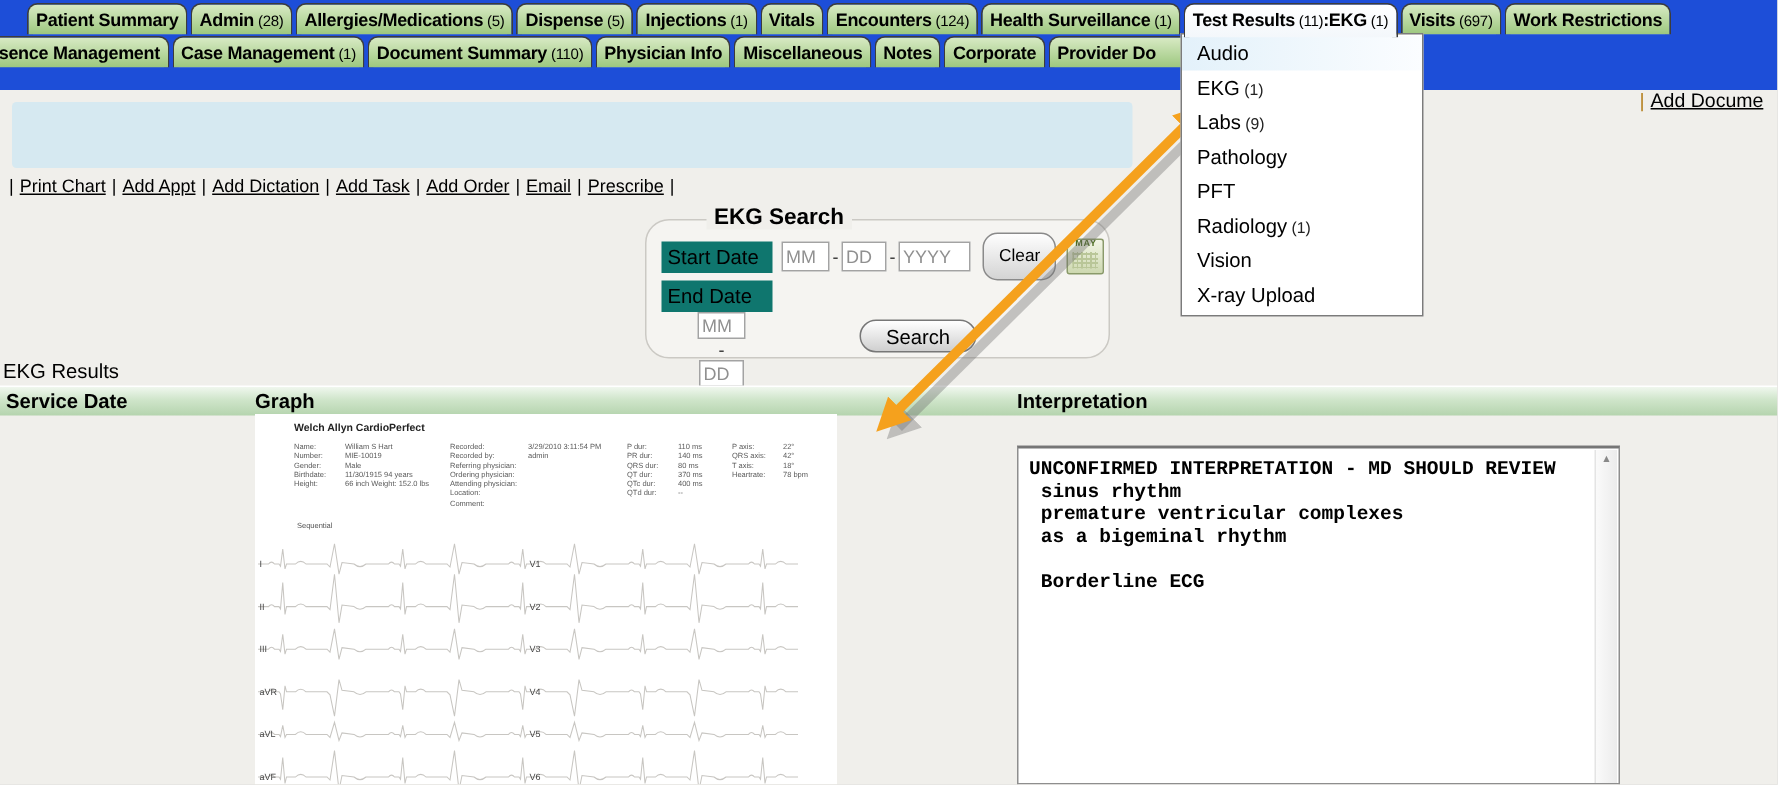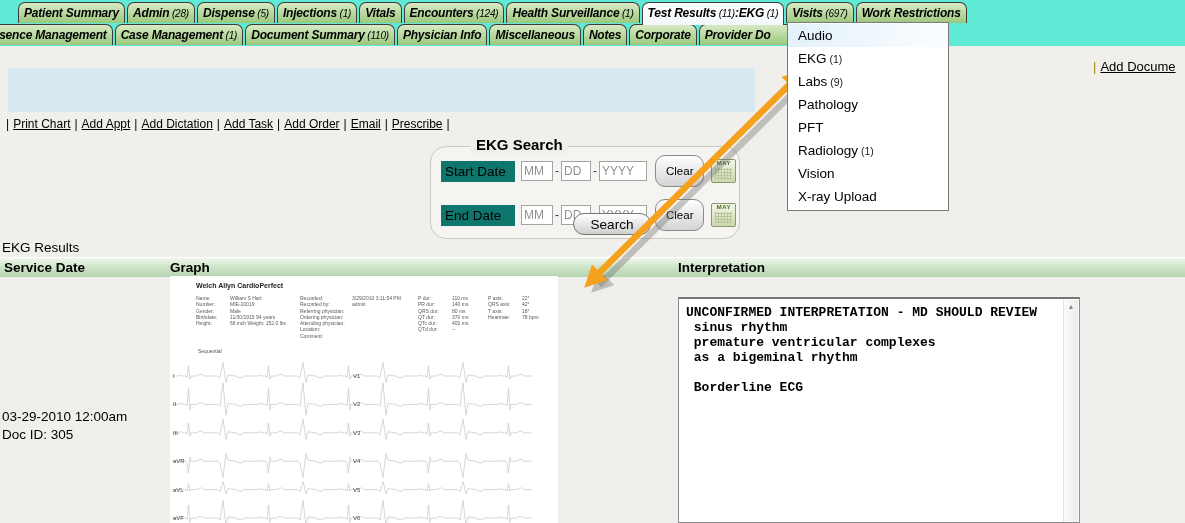--- a/index.html
+++ b/index.html
@@ -1,20 +1,20 @@
 <!DOCTYPE html>
 <html><head>
 <meta charset="utf-8">
 <style>
   html,body{margin:0;padding:0;}
   body{font-family:"Liberation Sans",sans-serif;background:#d8d8d8;}
   #canvas{position:relative;width:1185px;height:523px;overflow:hidden;background:#f0efeb;}
 
   
-  .topbar{position:absolute;left:0;top:0;width:1185px;height:46px;background:#5eead4;font-style:italic;}
+  .topbar{position:absolute;left:0;top:0;width:1185px;height:60px;background:#1d4ed8;}
   .tabrow{position:absolute;display:flex;white-space:nowrap;}
   .tabrow1{left:18px;top:2px;}
   .tabrow2{left:-14px;top:24px;}
   .tab{height:20px;line-height:20px;padding:0 5px;margin-right:2px;
        background:linear-gradient(#d8eac4,#9cc77e);
        border:1px solid #3c3c3c;border-bottom:none;border-radius:7px 7px 0 0;
        font-size:12px;font-weight:bold;letter-spacing:-0.2px;color:#000;cursor:pointer;}
   .tab .cnt{font-size:10px;font-weight:normal;}
   .tab.active{background:linear-gradient(#ffffff,#f3f7fb);position:relative;z-index:70;height:22px;}
   .tab.tuck{padding-right:150px;}
@@ -38,21 +38,21 @@
   .links{position:absolute;left:2px;top:117px;font-size:12px;color:#000;}
   .links a{color:#000;text-decoration:underline;cursor:pointer;}
   .links .pipe{margin:0 4px;}
 
   
   .search-box{position:absolute;left:430px;top:146px;width:308px;height:91px;
               background:#f5f4f1;border:1px solid #cbc9c4;border-radius:16px;}
   .search-title{position:absolute;left:40px;top:-11px;background:#f0efeb;padding:0 5px;
                 font-size:15px;font-weight:bold;color:#000;}
   .srow{position:absolute;left:10px;height:24px;display:flex;align-items:center;}
-  .srow1{top:12px;} .srow2{top:56px;}
+  .srow1{top:12px;} .srow2{top:40px;flex-direction:column;}
   .slabel{display:inline-block;width:68px;background:#0f766e;font-size:13.5px;color:#000;
           padding:3px 2px 3px 4px;margin-right:6px;}
   .din{border:1px solid #a3a3a3;background:#fff;color:#909090;font-size:12px;height:16px;
        padding:1px 2px;font-family:"Liberation Sans",sans-serif;}
   .din.mm{width:26px;} .din.dd{width:24px;} .din.yy{width:42px;}
   .dash{margin:0 2px;color:#333;font-size:12px;}
   .btn{border:1px solid #8a8a8a;border-radius:10px;background:linear-gradient(#fefefe,#d4d4d4);
        font-size:11.5px;color:#000;height:32px;padding:0 10px;margin-left:8px;cursor:pointer;
        font-family:"Liberation Sans",sans-serif;}
   .cal{width:23px;height:22px;margin-left:7px;border:1px solid #8a9a6a;border-radius:2px;cursor:pointer;
@@ -98,20 +98,21 @@
 </style>
 </head>
 <body>
 
 <div id="canvas">
 
   <div class="topbar">
     <div class="tabrow tabrow1">
         <div class="tab"><span>Patient Summary</span></div>
         <div class="tab"><span>Admin</span><span class="cnt"> (28)</span></div>
+        <div class="tab"><span>Allergies/Medications</span><span class="cnt"> (5)</span></div>
         <div class="tab"><span>Dispense</span><span class="cnt"> (5)</span></div>
         <div class="tab"><span>Injections</span><span class="cnt"> (1)</span></div>
         <div class="tab"><span>Vitals</span></div>
         <div class="tab"><span>Encounters</span><span class="cnt"> (124)</span></div>
         <div class="tab"><span>Health Surveillance</span><span class="cnt"> (1)</span></div>
         <div class="tab active"><span>Test Results</span><span class="cnt"> (11)</span><span>:EKG</span><span class="cnt"> (1)</span></div>
         <div class="tab"><span>Visits</span><span class="cnt"> (697)</span></div>
         <div class="tab"><span>Work Restrictions</span></div>
       </div>
     <div class="tabrow tabrow2">
@@ -180,24 +181,20 @@
   </div>
 
   <div class="results-title">EKG Results</div>
 
   <div class="grid-head">
     <span class="h-service">Service Date</span>
     <span class="h-graph">Graph</span>
     <span class="h-interp">Interpretation</span>
   </div>
 
-  <div class="svc-cell">
-    <div>03-29-2010 12:00am</div>
-    <div>Doc ID: 305</div>
-  </div>
 
   <div class="ekgdoc">
     <div class="doc-title">Welch Allyn CardioPerfect</div>
     <div class="infogrp g1">
         <div class="inforow"><span class="il">Name:</span><span class="iv">William S Hart</span></div>
         <div class="inforow"><span class="il">Number:</span><span class="iv">MIE-10019</span></div>
         <div class="inforow"><span class="il">Gender:</span><span class="iv">Male</span></div>
         <div class="inforow"><span class="il">Birthdate:</span><span class="iv">11/30/1915    94 years</span></div>
         <div class="inforow"><span class="il">Height:</span><span class="iv">66 inch    Weight:  152.0 lbs</span></div>
       </div>

